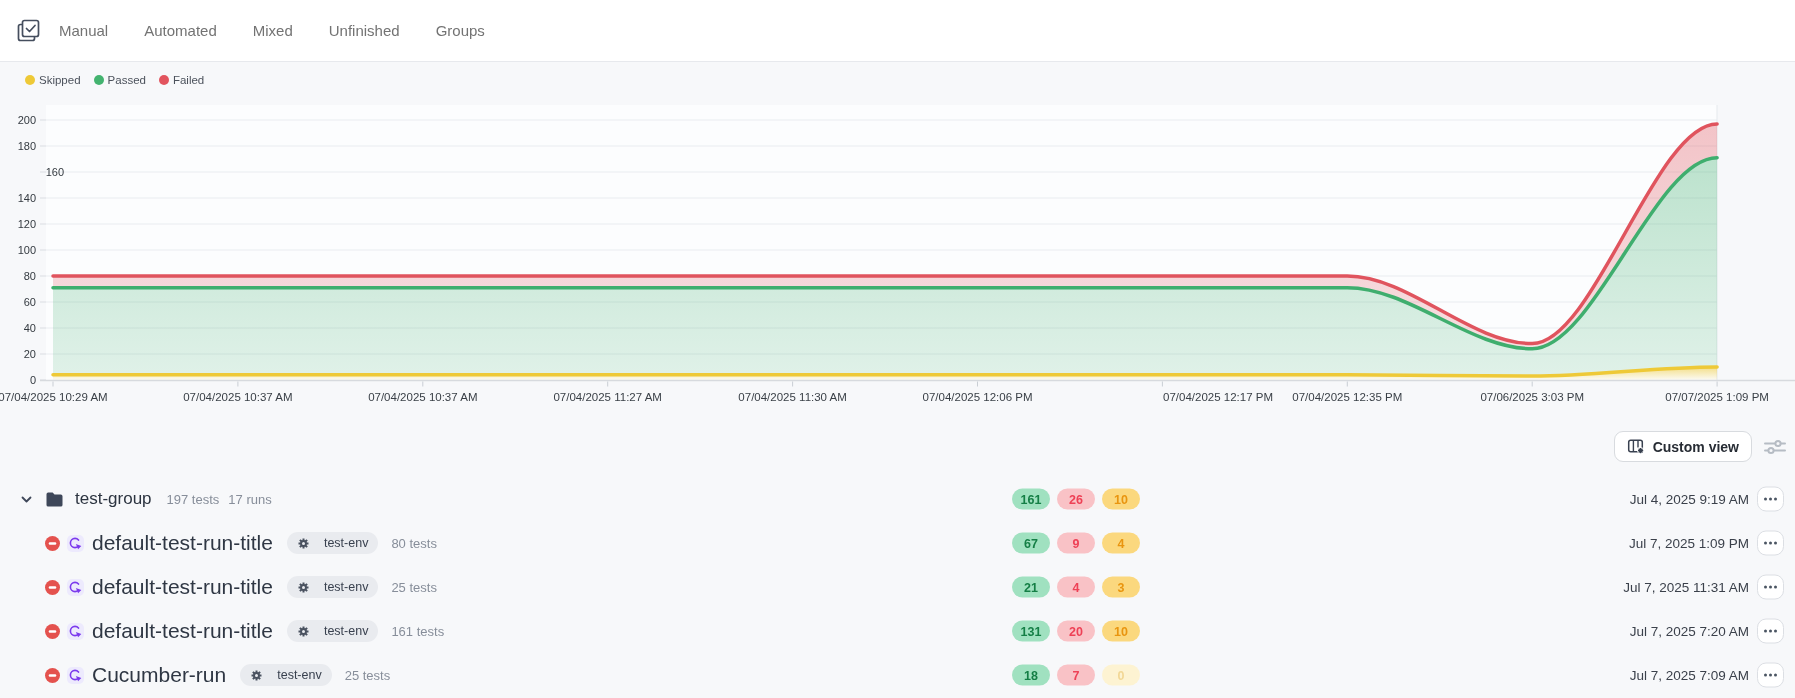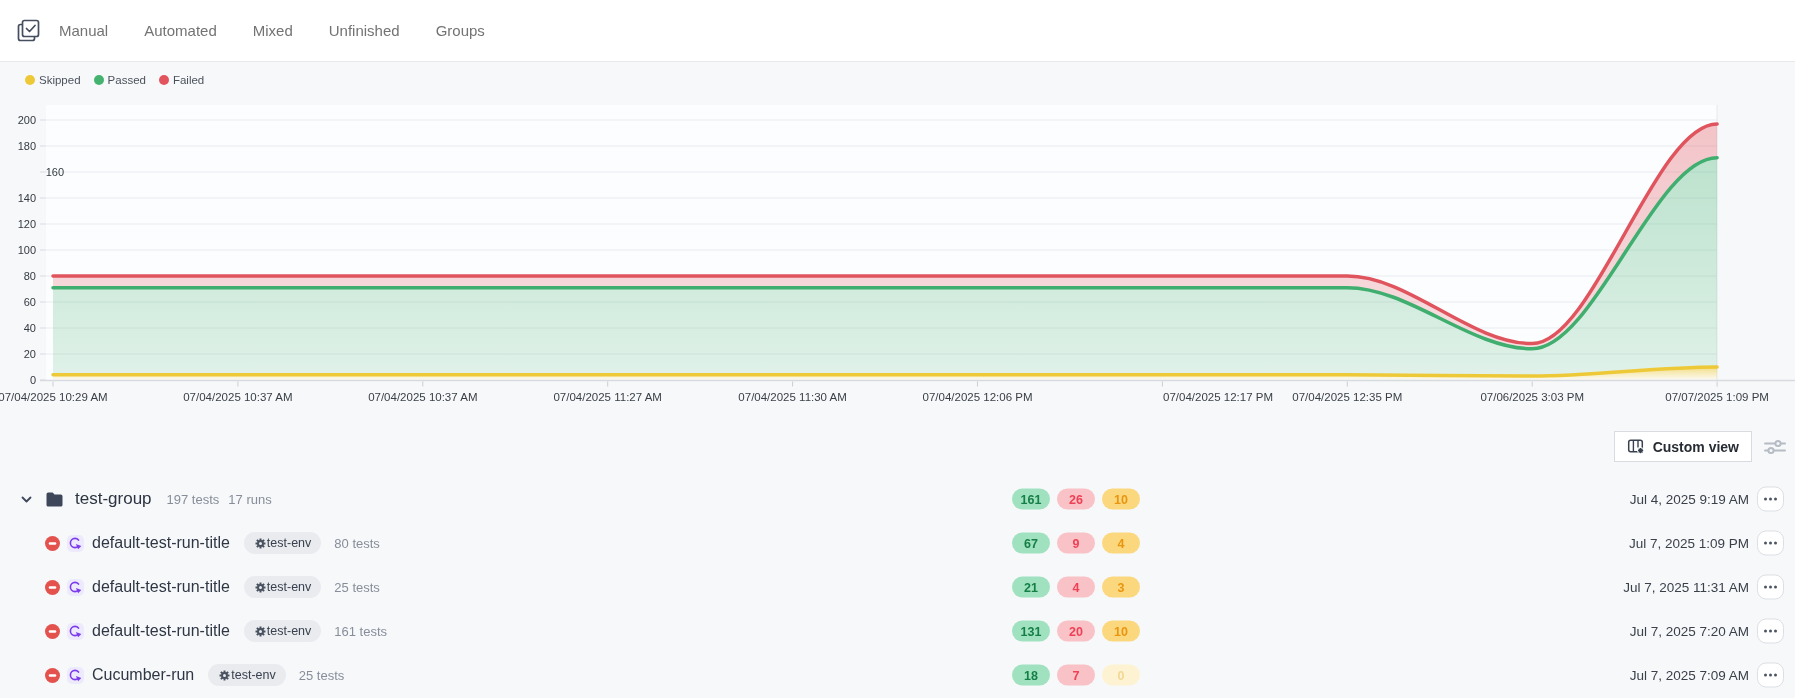--- a/index.html
+++ b/index.html
@@ -16,38 +16,38 @@
   .legend-item{display:flex;align-items:center;gap:4px;}
   .legend-dot{width:10px;height:10px;border-radius:50%;display:inline-block;}
   .legend-label{font-size:11.5px;color:#4c525c;}
   
   .chart{position:absolute;top:95px;left:0;width:1795px;height:320px;}
   .chart svg{position:absolute;top:0;left:0;}
   .y-label{position:absolute;left:0;width:36px;text-align:right;font-size:11px;color:#343a40;line-height:12px;}
   .x-label{position:absolute;top:296px;transform:translateX(-50%);font-size:11.5px;color:#393f46;white-space:nowrap;}
   
   .custom-view{position:absolute;top:431px;right:43px;height:31px;display:flex;align-items:center;gap:8px;
-               background:#ffffff;border:1px solid #d8dbdf;border-radius:0;padding:0 12px;cursor:pointer;
+               background:#ffffff;border:1px solid #d8dbdf;border-radius:9px;padding:0 12px;cursor:pointer;
                font-size:14px;font-weight:600;color:#272c34;box-sizing:border-box;}
   .filter-icon{position:absolute;top:438px;right:8px;cursor:pointer;}
   
   .rows{position:absolute;top:477px;left:0;width:100%;}
   .row{position:relative;height:44px;}
   .row-left{position:absolute;top:50%;transform:translateY(-50%);display:flex;align-items:center;}
   .group-left{left:20px;}
   .run-left{left:45px;}
   .chevron{display:flex;align-items:center;margin-right:12px;cursor:pointer;}
   .folder{display:flex;align-items:center;margin-right:11px;}
   .group-title{font-size:17px;font-weight:500;color:#2c3440;margin-right:15px;cursor:pointer;}
   .status-icon{display:flex;align-items:center;margin-right:7px;}
   .run-icon{display:flex;align-items:center;margin-right:8px;}
-  .run-title{font-size:16px;color:#2f3744;margin-right:14px;cursor:pointer;}
+  .run-title{font-size:21px;color:#2f3744;margin-right:14px;cursor:pointer;}
   .meta{font-size:13px;color:#878e9a;}
   .meta + .meta{margin-left:9px;}
-  .env-pill{display:inline-flex;align-items:center;gap:0;background:#e9ebef;border-radius:12px;
+  .env-pill{display:inline-flex;align-items:center;gap:14px;background:#e9ebef;border-radius:12px;
             padding:4px 10px;font-size:12.5px;color:#39414f;margin-right:13px;}
   .badges{position:absolute;left:1012px;top:50%;transform:translateY(-50%);display:flex;gap:7px;}
   .badge{min-width:38px;height:21px;border-radius:11px;display:flex;align-items:center;justify-content:center;
          font-size:12.5px;font-weight:bold;box-sizing:border-box;padding:0 6px;}
   .badge.passed{background:#a0e1c0;color:#157f46;}
   .badge.failed{background:#f9c2c6;color:#ee4156;}
   .badge.skipped{background:#fbd87e;color:#e9950f;}
   .badge.skipped.zero{background:#fdf3d2;color:#f2d795;}
   .row-date{position:absolute;right:46px;top:50%;transform:translateY(-50%);font-size:13.5px;color:#3b414b;}
   .menu-btn{position:absolute;right:11px;top:50%;transform:translateY(-50%);width:27px;height:25px;

